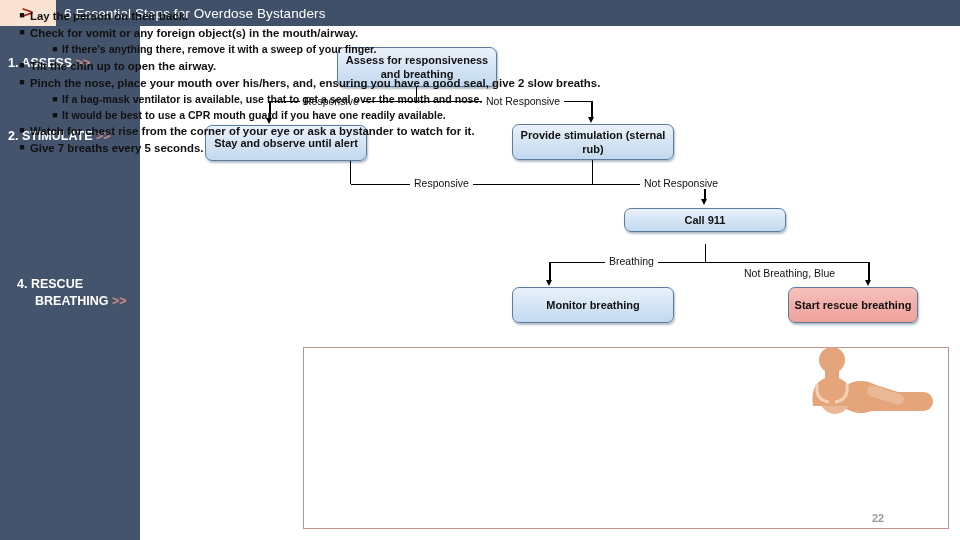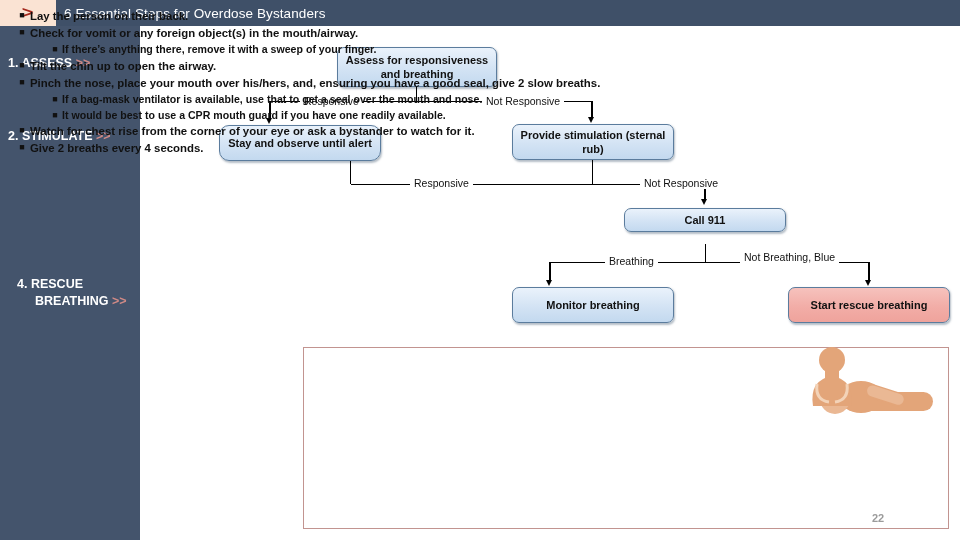--- a/index.html
+++ b/index.html
@@ -60,25 +60,25 @@
     display:flex;align-items:center;justify-content:center;text-align:center;
     color:#111111;font-size:11px;font-weight:bold;line-height:1.3;
     box-sizing:border-box;
   }
   .fbox.pink{
     background:linear-gradient(to bottom,#f6c2bd 0%,#f2ada7 55%,#efa39c 100%);
     border-color:#5b7c9d;
   }
 
   #box-assess{left:337px;top:47px;width:160px;height:40px;}
-  #box-stay{left:219px;top:125px;width:162px;height:36px;border-radius:10px;}
+  #box-stay{left:205px;top:125px;width:162px;height:36px;}
   #box-stim{left:512px;top:124px;width:162px;height:36px;}
   #box-call{left:624px;top:208px;width:162px;height:24px;}
   #box-monitor{left:512px;top:287px;width:162px;height:36px;}
-  #box-rescue{left:788px;top:287px;width:162px;height:36px;}
+  #box-rescue{left:788px;top:287px;width:130px;height:36px;}
 
   
   .ln{position:absolute;background:#000;}
   .lnh{height:1.2px;}
   .lnv{width:1.2px;}
   .lnv.thick{width:2px;background:#000;}
   .arrow-down{
     position:absolute;width:0;height:0;
     border-left:3.5px solid transparent;
     border-right:3.5px solid transparent;
@@ -176,21 +176,21 @@
 
   <div class="ln lnv" style="left:705px;top:244px;height:18px;"></div>
 
   <div class="ln lnh" style="left:550px;top:262px;width:320px;"></div>
   <div class="ln lnv thick" style="left:549px;top:262px;height:19px;"></div>
   <div class="arrow-down" style="left:546px;top:280px;"></div>
   <div class="ln lnv thick" style="left:868px;top:262px;height:19px;"></div>
   <div class="arrow-down" style="left:865px;top:280px;"></div>
 
   <div class="branch-label" style="left:605px;top:256px;">Breathing</div>
-  <div class="branch-label" style="left:740px;top:252px;">Not Breathing, Blue</div>
+  <div class="branch-label" style="left:740px;top:268px;">Not Breathing, Blue</div>
 
   <div class="fbox" id="box-monitor">Monitor breathing</div>
   <div class="fbox pink" id="box-rescue">Start rescue breathing</div>
 
   <div class="bullet-panel"></div>
   <div class="bullets">
     <div class="bl">
       <span class="dot">■</span>
       <span class="txt">Lay the person on their back.</span>
     </div>
@@ -217,21 +217,21 @@
     <div class="bl sub">
       <span class="dot">■</span>
       <span class="txt">It would be best to use a CPR mouth guard if you have one readily available.</span>
     </div>
     <div class="bl">
       <span class="dot">■</span>
       <span class="txt">Watch for chest rise from the corner of your eye or ask a bystander to watch for it.</span>
     </div>
     <div class="bl">
       <span class="dot">■</span>
-      <span class="txt">Give 2 breaths every 4 seconds.</span>
+      <span class="txt">Give 7 breaths every 5 seconds.</span>
     </div>
   </div>
 
   <div class="illus">
     <svg width="150" height="80" viewBox="0 0 150 80" xmlns="http://www.w3.org/2000/svg">
 
       <rect x="60" y="48" width="78" height="19" rx="9.5" fill="#e3a579"></rect>
       <ellipse cx="66" cy="53" rx="22" ry="16" fill="#e3a579"></ellipse>
 
       <circle cx="40" cy="55" r="15" fill="#eab894"></circle>

